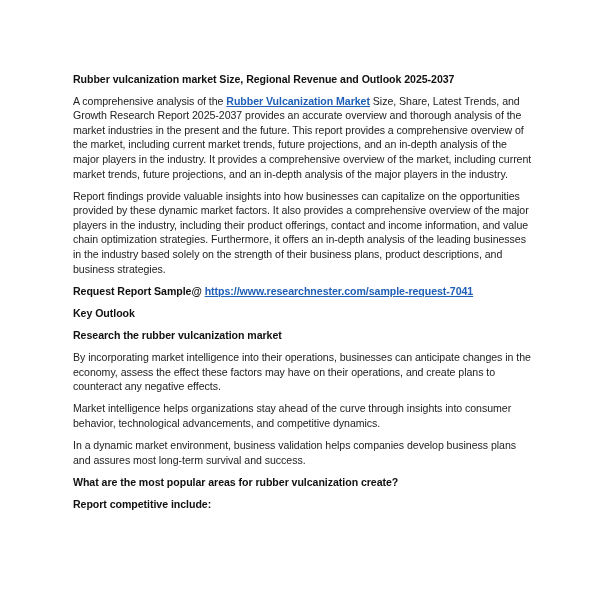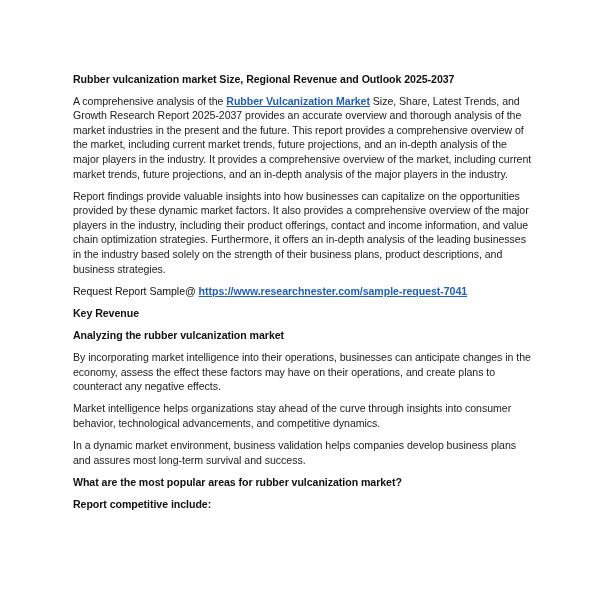--- a/index.html
+++ b/index.html
@@ -26,21 +26,21 @@
     }
     .title {
       font-weight: bold;
       color: #111111;
       margin: 0 0 7px 0;
     }
     p {
       margin: 0 0 7.5px 0;
     }
     .bold {
-      font-weight: normal;
+      font-weight: bold;
       color: #111111;
     }
     a.link {
       color: #1f5fb8;
       text-decoration: underline;
       font-weight: bold;
     }
     .heading {
       font-weight: bold;
       color: #111111;
@@ -56,24 +56,24 @@
   <p>
     <span>A comprehensive analysis of the </span><a class="link" href="#">Rubber Vulcanization Market</a><span> Size, Share, Latest Trends, and Growth Research Report 2025-2037 provides an accurate overview and thorough analysis of the market industries in the present and the future. This report provides a comprehensive overview of the market, including current market trends, future projections, and an in-depth analysis of the major players in the industry. It provides a comprehensive overview of the market, including current market trends, future projections, and an in-depth analysis of the major players in the industry.</span>
   </p>
 
   <p>Report findings provide valuable insights into how businesses can capitalize on the opportunities provided by these dynamic market factors. It also provides a comprehensive overview of the major players in the industry, including their product offerings, contact and income information, and value chain optimization strategies. Furthermore, it offers an in-depth analysis of the leading businesses in the industry based solely on the strength of their business plans, product descriptions, and business strategies.</p>
 
   <p>
     <span class="bold">Request Report Sample@ </span><a class="link" href="#">https://www.researchnester.com/sample-request-7041</a>
   </p>
 
-  <div class="heading">Key Revenue</div>
+  <div class="heading">Key Outlook</div>
 
-  <div class="heading">Analyzing the rubber vulcanization market</div>
+  <div class="heading">Research the rubber vulcanization market</div>
 
   <p>By incorporating market intelligence into their operations, businesses can anticipate changes in the economy, assess the effect these factors may have on their operations, and create plans to counteract any negative effects.</p>
   <p>Market intelligence helps organizations stay ahead of the curve through insights into consumer behavior, technological advancements, and competitive dynamics.</p>
   <p>In a dynamic market environment, business validation helps companies develop business plans and assures most long-term survival and success.</p>
 
-  <div class="heading">What are the most popular areas for rubber vulcanization market?</div>
+  <div class="heading">What are the most popular areas for rubber vulcanization create?</div>
 
   <div class="heading">Report competitive include:</div>
 </div>
 
 </body></html>

